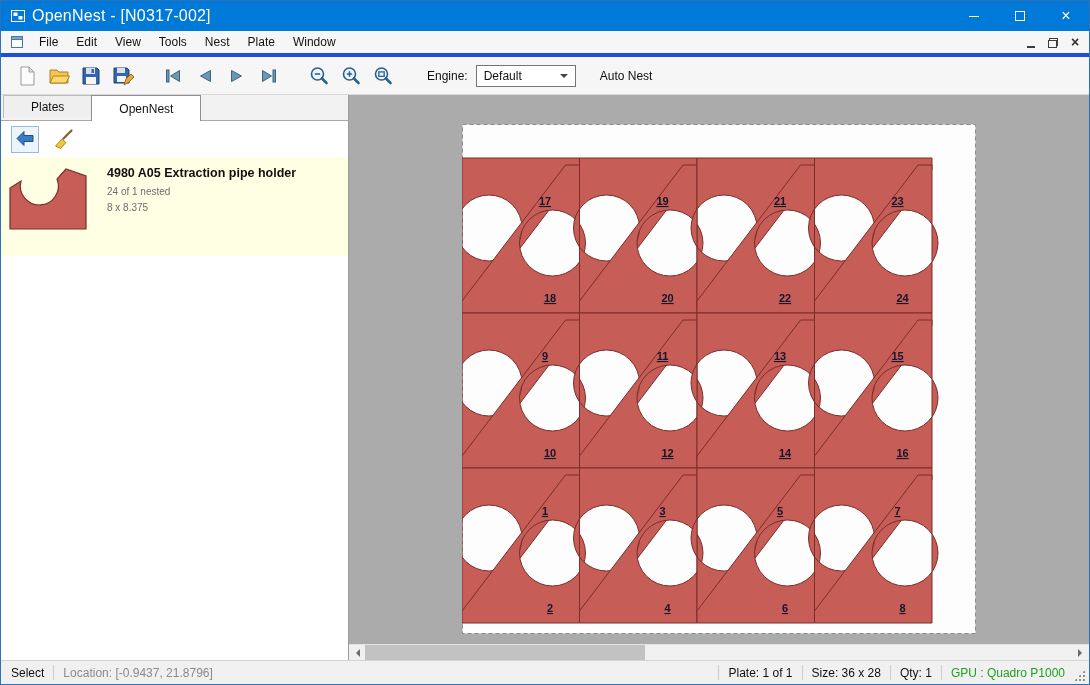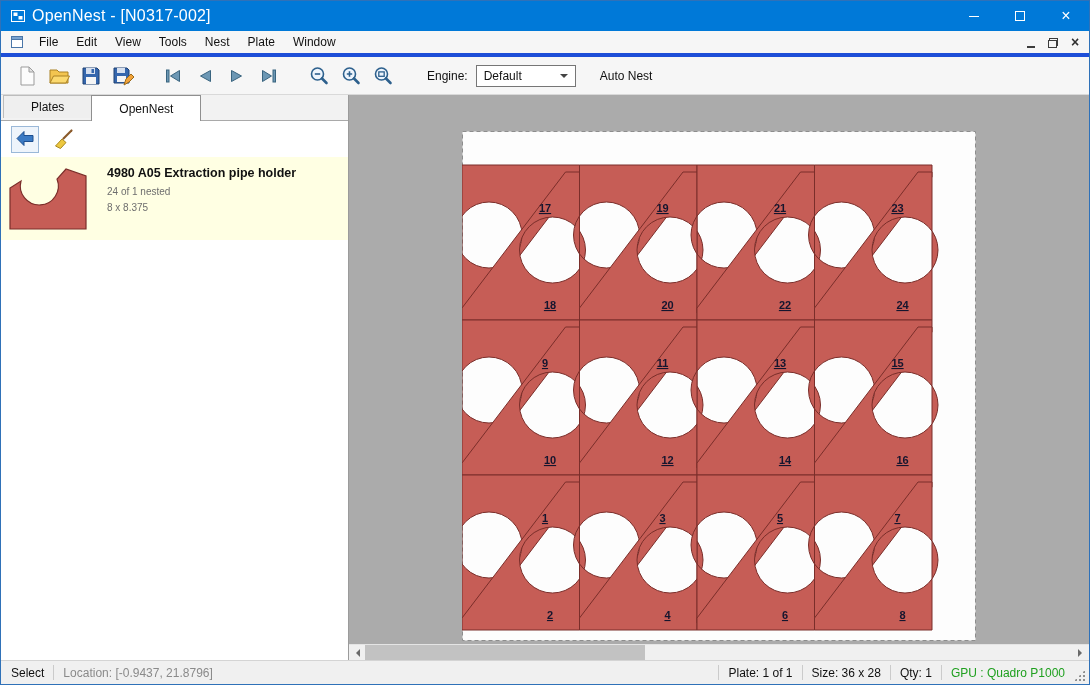--- a/index.html
+++ b/index.html
@@ -45,29 +45,29 @@
   
   .main{flex:1;display:flex;min-height:0}
   .sidebar{flex:none;width:348px;display:flex;flex-direction:column;background:#fff;border-right:1px solid #9b9b9b}
   .tabstrip{flex:none;height:26px;background:#f2f2f2;display:flex;align-items:flex-start;padding-left:2px}
   .tab{height:23px;padding:4px 27px 0;background:#efefef;border:1px solid #bcbcbc;border-bottom:none;margin-right:-1px;cursor:default}
   .tab.active{height:26px;padding-top:6px;background:#fff;border-color:#8f8f8f;position:relative;z-index:2}
   .panel-body{flex:1;border-top:1px solid #a9a9a9;margin-top:-1px;background:#fff;display:flex;flex-direction:column;min-height:0}
   .panel-toolbar{flex:none;height:36px;display:flex;align-items:center;gap:10px;padding-left:10px}
   .panel-btn{width:28px;height:27px;display:flex;align-items:center;justify-content:center;cursor:default}
   .panel-btn.bordered{border:1px solid #9ab8d8;background:#eef4fb}
-  .drawing-item{flex:none;background:#ffffe3;display:flex;align-items:flex-start;gap:20px;padding:9px 8px 10px 8px;cursor:default}
+  .drawing-item{flex:none;background:#ffffe3;display:flex;align-items:flex-start;gap:20px;padding:9px 8px 26px 8px;cursor:default}
   .thumb{flex:none;display:flex}
   .item-title{font-size:12.5px;font-weight:bold;margin-bottom:4px}
   .item-sub{font-size:10px;color:#6e6e6e;line-height:16px}
 
   
   .canvas-col{flex:1;display:flex;flex-direction:column;min-width:0}
   .canvas{flex:1;position:relative;background:var(--canvas-bg);overflow:hidden}
-  .plate{position:absolute;left:113px;top:36px}
+  .plate{position:absolute;left:113px;top:29px}
   .plate-svg{display:block}
   .plate-bg{fill:#fdfdfd;stroke:#8d8d8d;stroke-width:1;stroke-dasharray:4 3}
   .part{fill:var(--part-fill);stroke:var(--part-stroke);stroke-width:1}
   .part-num{font-family:"Liberation Sans","DejaVu Sans",sans-serif;font-size:11px;font-weight:bold;fill:#15152e;text-anchor:middle;text-decoration:underline}
 
   
   .hscroll{flex:none;height:16px;background:#f0f0f0;border-top:1px solid #e4e4e4;display:flex;align-items:center}
   .hs-btn{flex:none;width:16px;height:16px;display:flex;align-items:center;justify-content:center}
   .tri-l{width:0;height:0;border:4px solid transparent;border-right-color:#6a6a6a;margin-right:2px}
   .tri-r{width:0;height:0;border:4px solid transparent;border-left-color:#6a6a6a;margin-left:2px}

